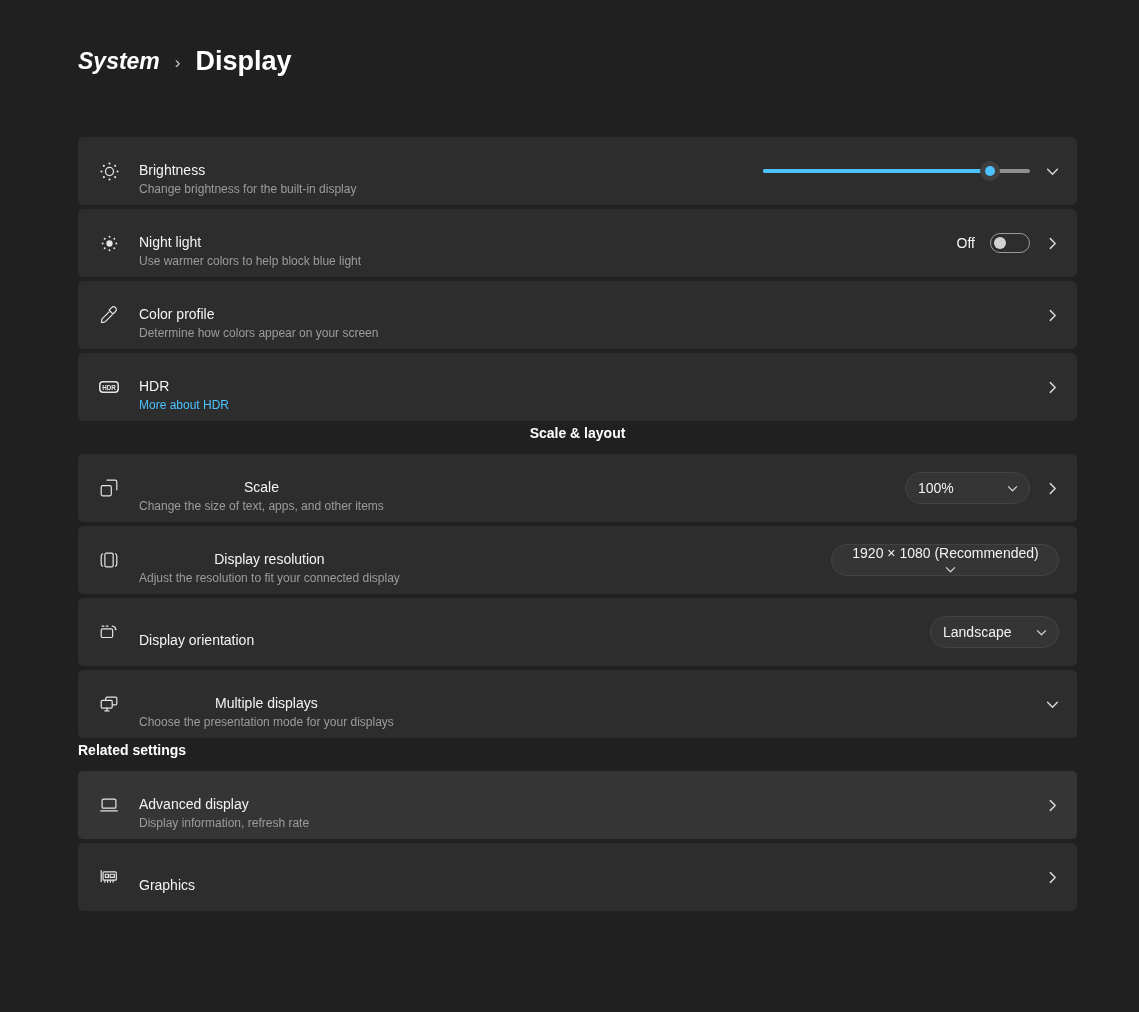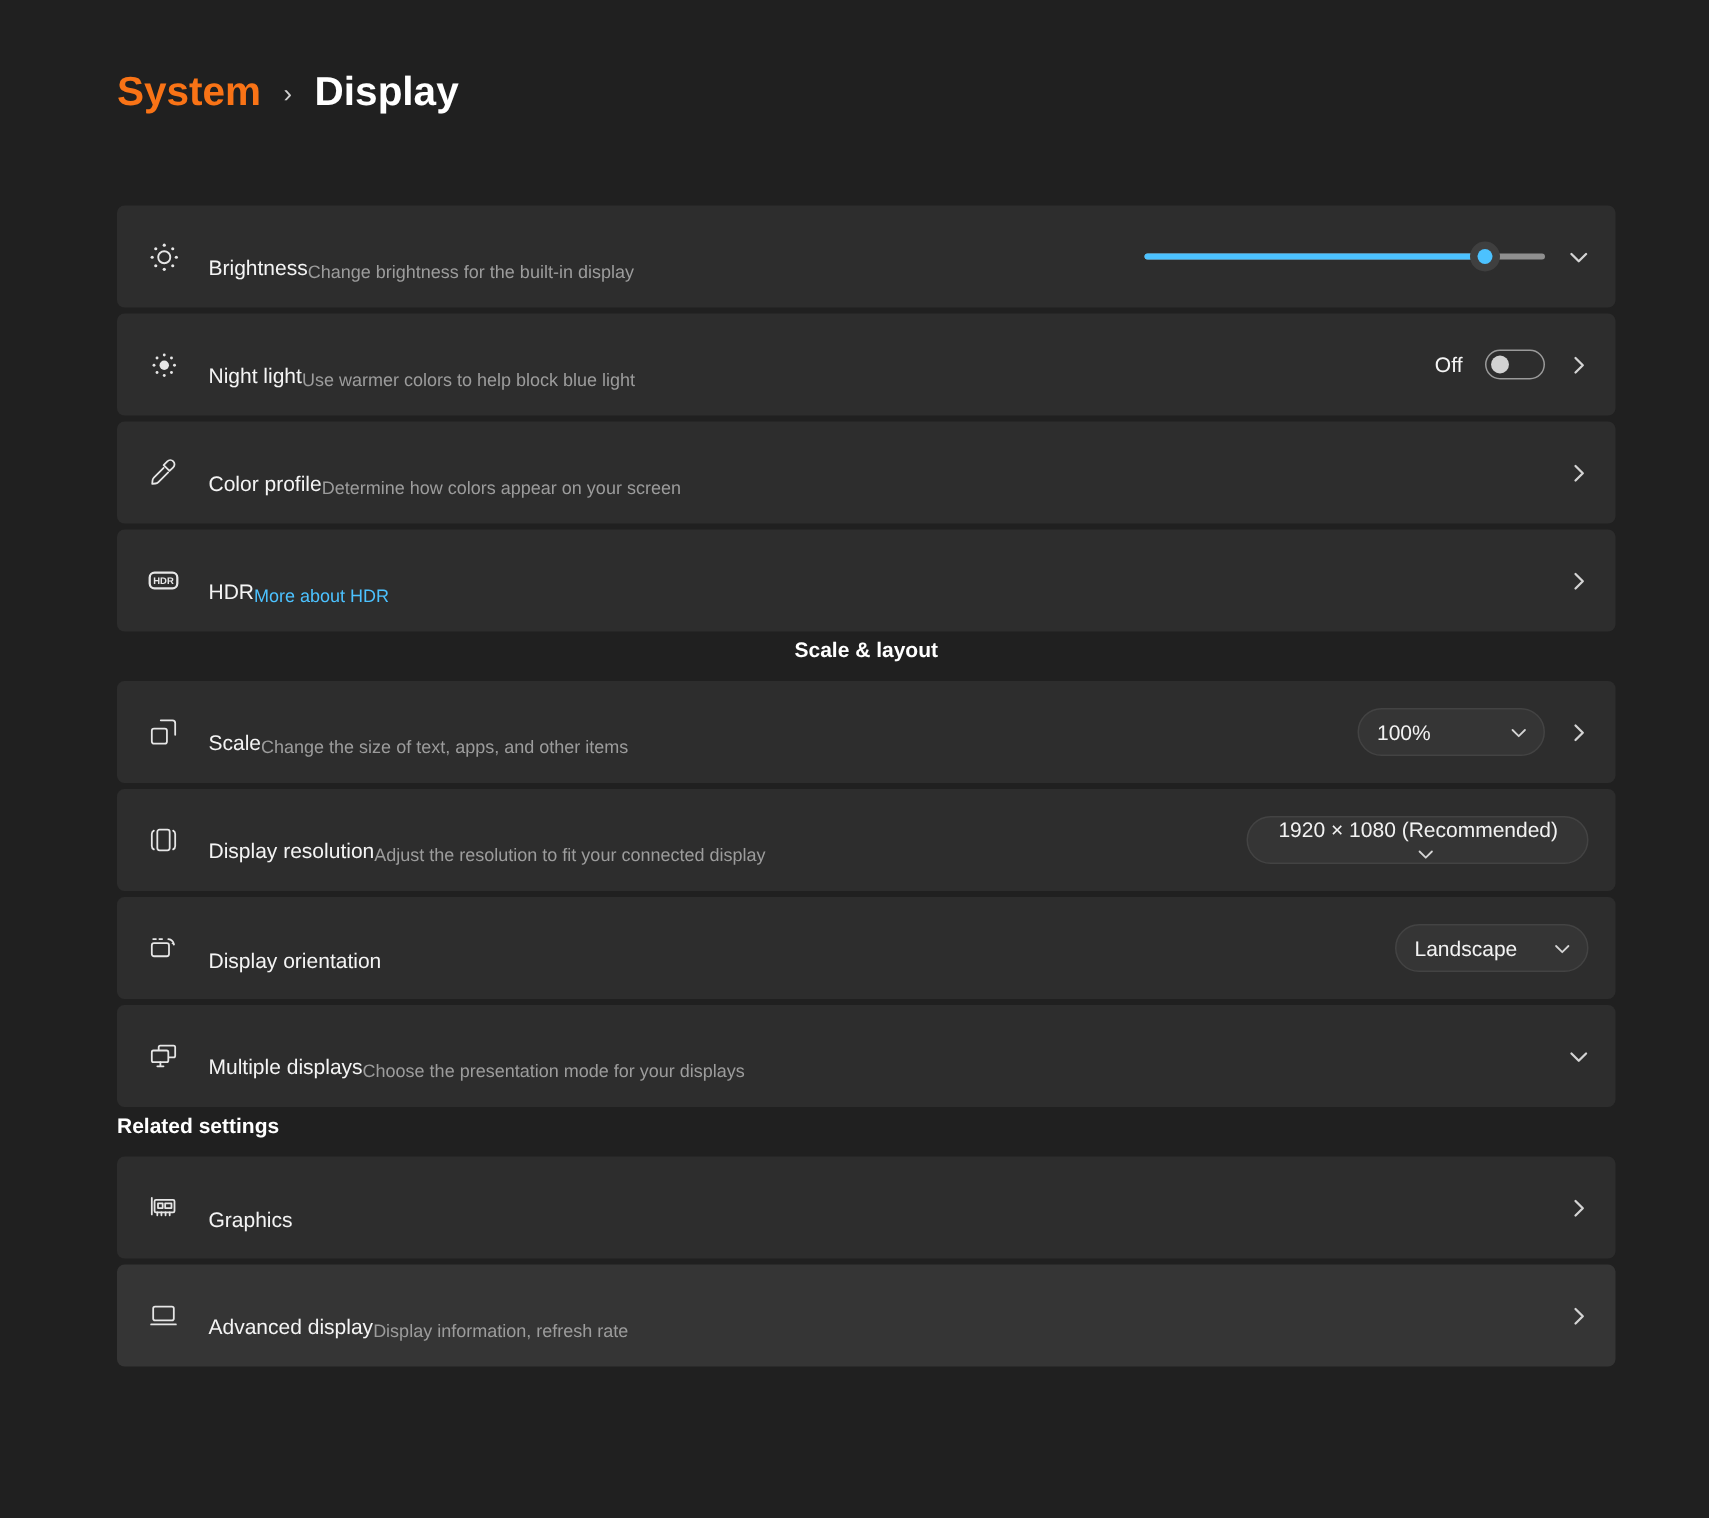--- a/index.html
+++ b/index.html
@@ -2,40 +2,40 @@
 <html><head>
 <meta charset="utf-8">
 <style>
   * { margin:0; padding:0; box-sizing:border-box; }
   html,body { width:1139px; height:1012px; background:#202020; overflow:hidden;
               font-family:"Liberation Sans", sans-serif; }
   .page { padding:46px 0 0 78px; width:1077px; }
 
   
   .breadcrumb { display:flex; align-items:center; gap:15px; margin-bottom:60px; }
-  .crumb-root { font-size:27px; font-weight:600; color:#f97316; cursor:pointer; }
+  .crumb-root { font-size:23px; font-weight:600; color:#ffffff; cursor:pointer;font-style:italic; }
   .crumb-sep  { font-size:17px; color:#d0d0d0; padding-top:3px; }
   .crumb-page { font-size:27px; font-weight:700; color:#ffffff; }
 
   
   .section-title { font-size:14px; font-weight:700; color:#ffffff; margin-bottom:13px; }
   .section { margin-bottom:0; }
   .section + .section { margin-top:0; }
   .sec-gap-1 { margin-top:35px;text-align:center; }
   .sec-gap-2 { margin-top:36px; }
 
   
   .card { width:999px; height:68px; background:#2d2d2d; border-radius:5px;
           margin-bottom:4px; display:flex; align-items:center;
           padding:0 18px 0 19px; cursor:default; }
   .card.hovered { background:#353535; }
   .card-icon { width:24px; height:24px; display:flex; align-items:center; justify-content:center;
                margin-right:18px; flex:none; }
   .card-icon svg { stroke:#e6e6e6; fill:none; stroke-width:1.3; stroke-linecap:round; stroke-linejoin:round; }
-  .card-text { display:flex; flex-direction:row;margin-top:15px; }
+  .card-text { display:flex; flex-direction:column;margin-top:15px; }
   .card-title { font-size:14px; color:#f4f4f4; }
   .card-sub   { font-size:12px; color:#9c9c9c; margin-top:4px; }
   .card-link  { font-size:12px; font-weight:400; color:#4cc2ff; margin-top:4px; cursor:pointer; }
   .card-right { margin-left:auto; display:flex; align-items:center; gap:15px; }
 
   
   .chev { display:flex; align-items:center; justify-content:center; width:14px; height:14px; cursor:pointer; }
   .chev svg { stroke:#d4d4d4; fill:none; stroke-width:1.4; stroke-linecap:round; stroke-linejoin:round; }
 
   
@@ -278,20 +278,40 @@
               <path d="M1.5 4 L6 8.5 L10.5 4"></path>
             </svg>
         </span>
       </div>
     </div>
   </div>
 
   <div class="section sec-gap-2">
     <div class="section-title">Related settings</div>
 
+    <div class="card hovered">
+      <span class="card-icon">
+        <svg width="22" height="22" viewBox="0 0 24 24">
+          <rect x="4.5" y="5.5" width="15" height="10" rx="1.4"></rect>
+          <path d="M3 18.5 h18"></path>
+        </svg>
+      </span>
+      <div class="card-text">
+        <span class="card-title">Advanced display</span>
+        <span class="card-sub">Display information, refresh rate</span>
+      </div>
+      <div class="card-right">
+        <span class="chev">
+          <svg width="13" height="13" viewBox="0 0 12 12">
+              <path d="M4 1.5 L8.5 6 L4 10.5"></path>
+            </svg>
+        </span>
+      </div>
+    </div>
+
     <div class="card">
       <span class="card-icon">
         <svg width="22" height="22" viewBox="0 0 24 24">
           <path d="M3.5 5 v12"></path>
           <rect x="5.5" y="6.5" width="14.5" height="9" rx="1"></rect>
           <rect x="8" y="9" width="3.4" height="3.4"></rect>
           <rect x="13.2" y="9" width="4.6" height="3.4"></rect>
           <path d="M7.5 15.5 v2.2 M10.5 15.5 v2.2 M13.5 15.5 v2.2 M16.5 15.5 v2.2"></path>
         </svg>
       </span>
@@ -299,35 +319,15 @@
         <span class="card-title">Graphics</span>
       </div>
       <div class="card-right">
         <span class="chev">
           <svg width="13" height="13" viewBox="0 0 12 12">
               <path d="M4 1.5 L8.5 6 L4 10.5"></path>
             </svg>
         </span>
       </div>
     </div>
-
-    <div class="card hovered">
-      <span class="card-icon">
-        <svg width="22" height="22" viewBox="0 0 24 24">
-          <rect x="4.5" y="5.5" width="15" height="10" rx="1.4"></rect>
-          <path d="M3 18.5 h18"></path>
-        </svg>
-      </span>
-      <div class="card-text">
-        <span class="card-title">Advanced display</span>
-        <span class="card-sub">Display information, refresh rate</span>
-      </div>
-      <div class="card-right">
-        <span class="chev">
-          <svg width="13" height="13" viewBox="0 0 12 12">
-              <path d="M4 1.5 L8.5 6 L4 10.5"></path>
-            </svg>
-        </span>
-      </div>
-    </div>
   </div>
 
 </div>
 
 </body></html>

